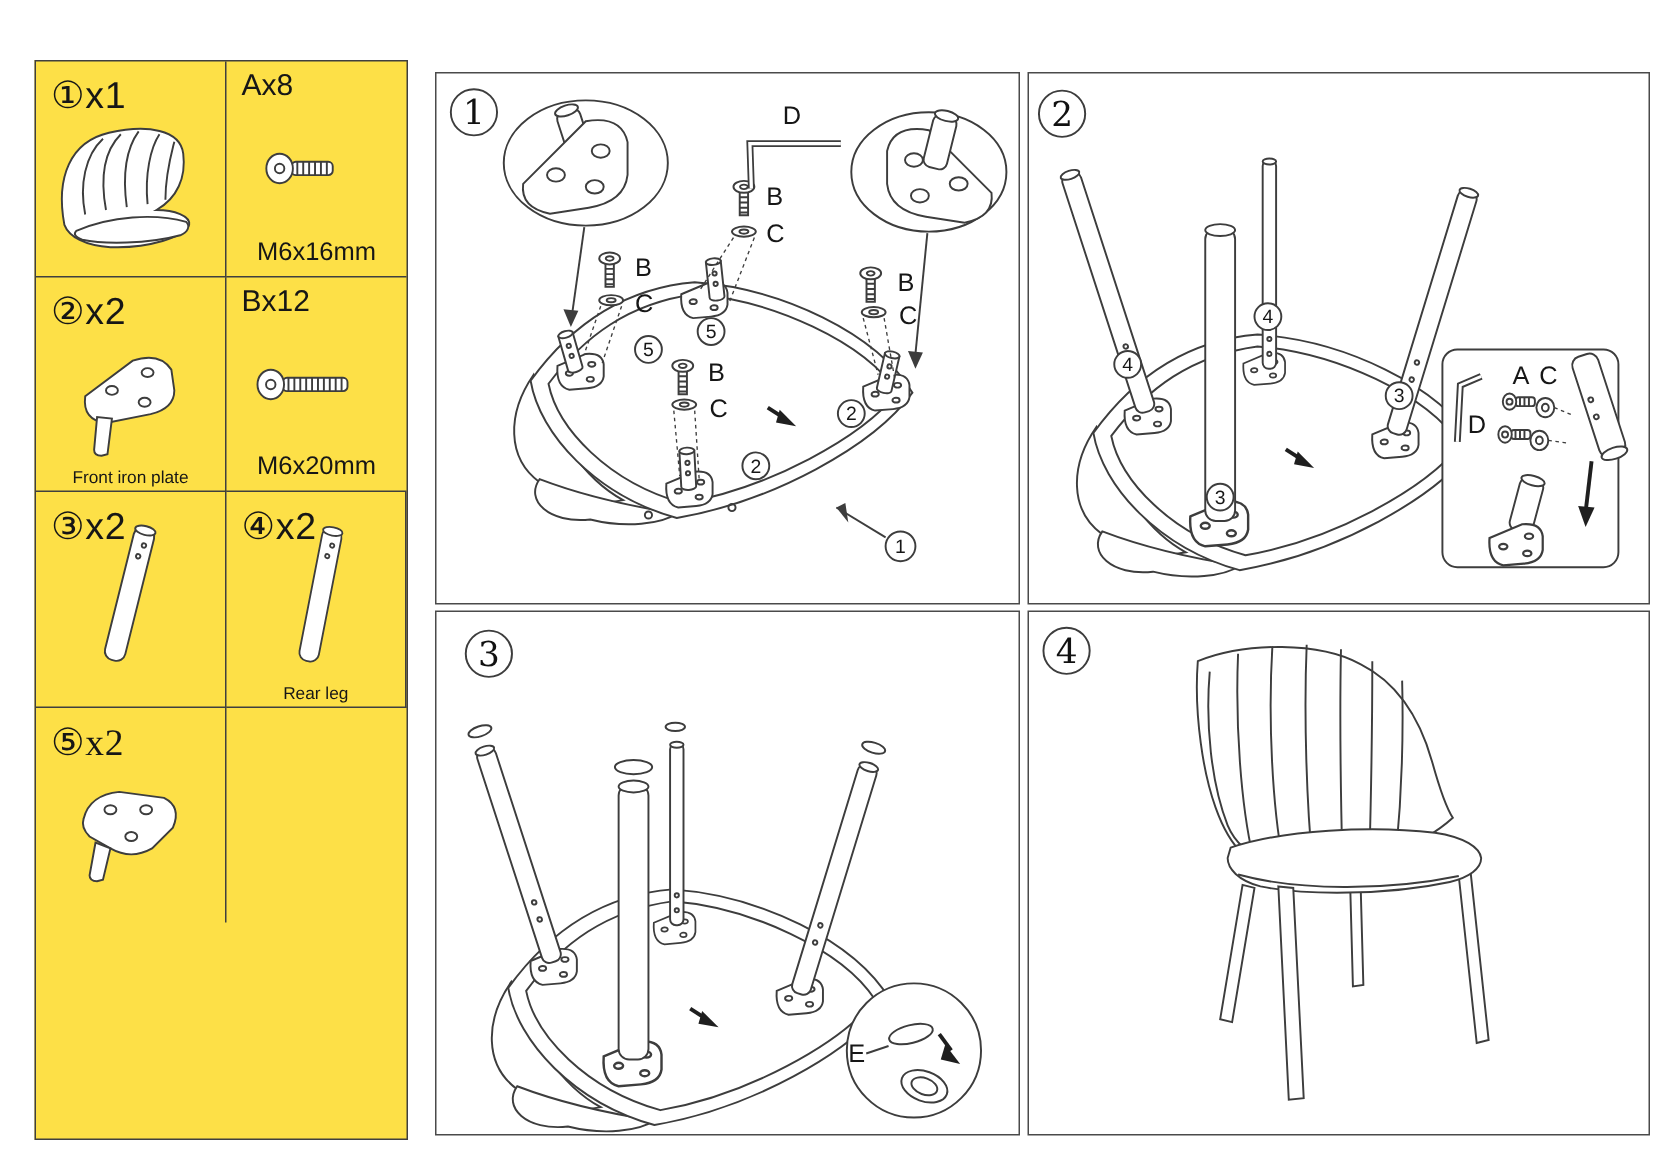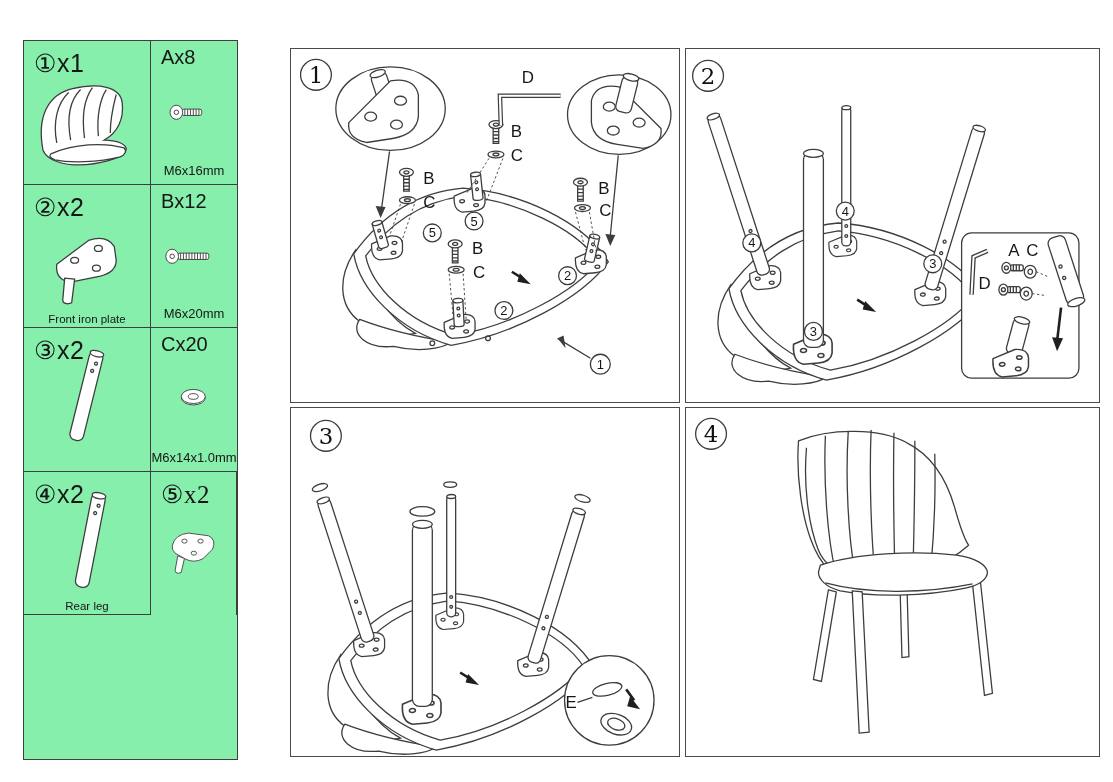--- a/index.html
+++ b/index.html
@@ -1,30 +1,30 @@
 <!DOCTYPE html>
 <html><head>
 <meta charset="utf-8">
 <style>
   html,body{margin:0;padding:0;background:#ffffff;}
   body{width:1113px;height:782px;position:relative;overflow:hidden;
        font-family:"Liberation Sans",sans-serif;color:#161616;}
   .stage{position:absolute;inset:0;background:#fff;}
 
   
-  .parts-table{position:absolute;left:23px;top:40px;width:215px;height:720px;
+  .parts-table{position:absolute;left:23px;top:40px;width:249px;height:720px;
     border:1.4px solid #3f3f3f;display:grid;grid-template-columns:127px 1fr;
-    grid-template-rows:repeat(5,1fr);background:#86efac;box-sizing:border-box;}
+    grid-template-rows:repeat(5,1fr);background:#fde047;box-sizing:border-box;}
   .cell{position:relative;border-right:1.4px solid #3f3f3f;border-bottom:1.4px solid #3f3f3f;box-sizing:border-box;}
   .cell.cR{border-right:none;}
   .cell.cB{border-bottom:none;font-family:Liberation Serif, serif;}
   .part-label{position:absolute;top:8px;left:10px;font-size:25px;letter-spacing:0.5px;}
   .hw-label{position:absolute;top:5px;left:10px;font-size:20px;}
   .caption{position:absolute;bottom:2px;left:0;width:100%;text-align:center;font-size:11.5px;}
-  .spec{position:absolute;bottom:6px;left:0;width:100%;text-align:center;font-size:13px;}
+  .spec{position:absolute;bottom:6px;left:0;width:100%;text-align:center;font-size:17px;}
   .cell svg{position:absolute;inset:0;width:100%;height:100%;}
 
   
   .panel{position:absolute;border:1.4px solid #4a4a4a;background:#fff;box-sizing:border-box;}
   #panel1{left:290px;top:48px;width:390px;height:355px;}
   #panel2{left:685px;top:48px;width:415px;height:355px;}
   #panel3{left:290px;top:407px;width:390px;height:350px;}
   #panel4{left:685px;top:407px;width:415px;height:350px;}
   .panel svg{width:100%;height:100%;display:block;}
 
@@ -141,31 +141,20 @@
     <div class="cell">
       <svg viewBox="0 0 127 144">
         <g transform="translate(74,24) rotate(14)">
           <rect class="fw" x="-7" y="0" width="14" height="92" rx="6"></rect>
           <ellipse class="fw" cx="0" cy="2" rx="7" ry="3"></ellipse>
           <circle class="ln" cx="1.5" cy="12" r="1.5"></circle>
           <circle class="ln" cx="-0.5" cy="20" r="1.5"></circle>
         </g>
       </svg>
       <div class="part-label">③x2</div>
-    </div>
-    <div class="cell cR">
-      <svg viewBox="0 0 122 144">
-        <g transform="translate(60,68)">
-          <ellipse class="fw" cx="0" cy="2" rx="17" ry="10"></ellipse>
-          <ellipse class="fw" cx="0" cy="0" rx="17" ry="10"></ellipse>
-          <ellipse class="fw" cx="0" cy="0" rx="7" ry="4"></ellipse>
-        </g>
-      </svg>
-      <div class="hw-label">Cx20</div>
-      <div class="spec">M6x14x1.0mm</div>
     </div>
 
     <div class="cell">
       <svg viewBox="0 0 127 144">
         <g transform="translate(76,22) rotate(11)">
           <rect class="fw" x="-7" y="0" width="14" height="96" rx="6"></rect>
           <ellipse class="fw" cx="0" cy="2" rx="7" ry="3"></ellipse>
           <circle class="ln" cx="1.5" cy="12" r="1.5"></circle>
           <circle class="ln" cx="-0.5" cy="20" r="1.5"></circle>
         </g>

